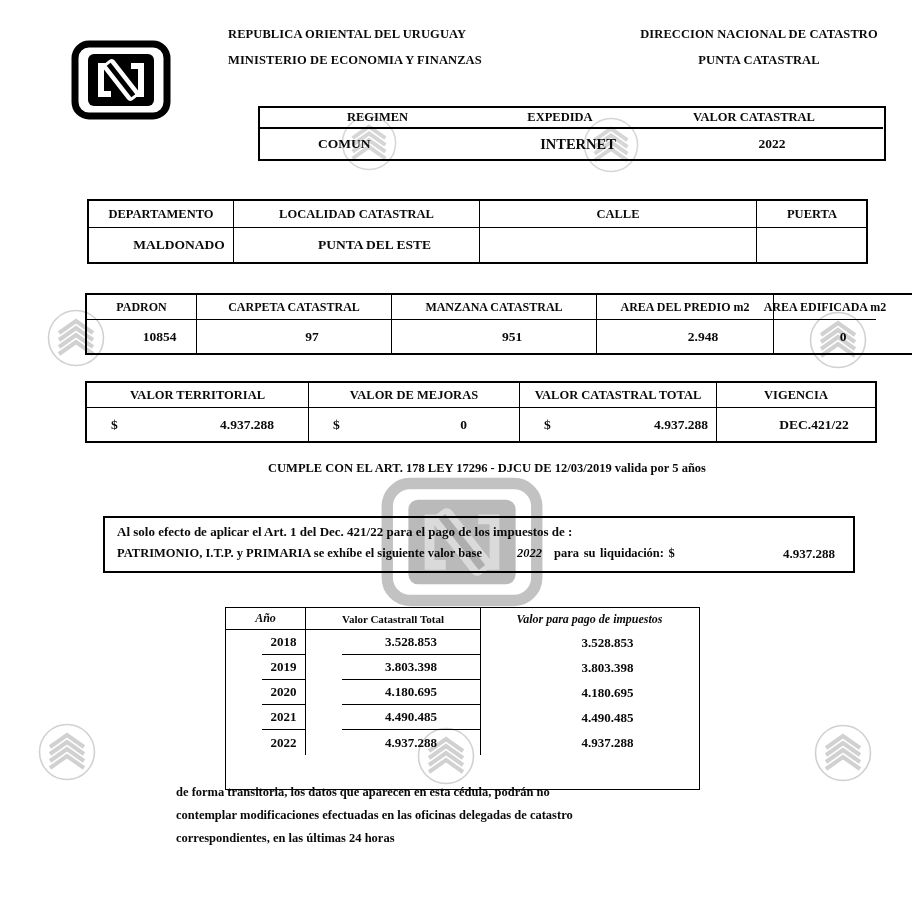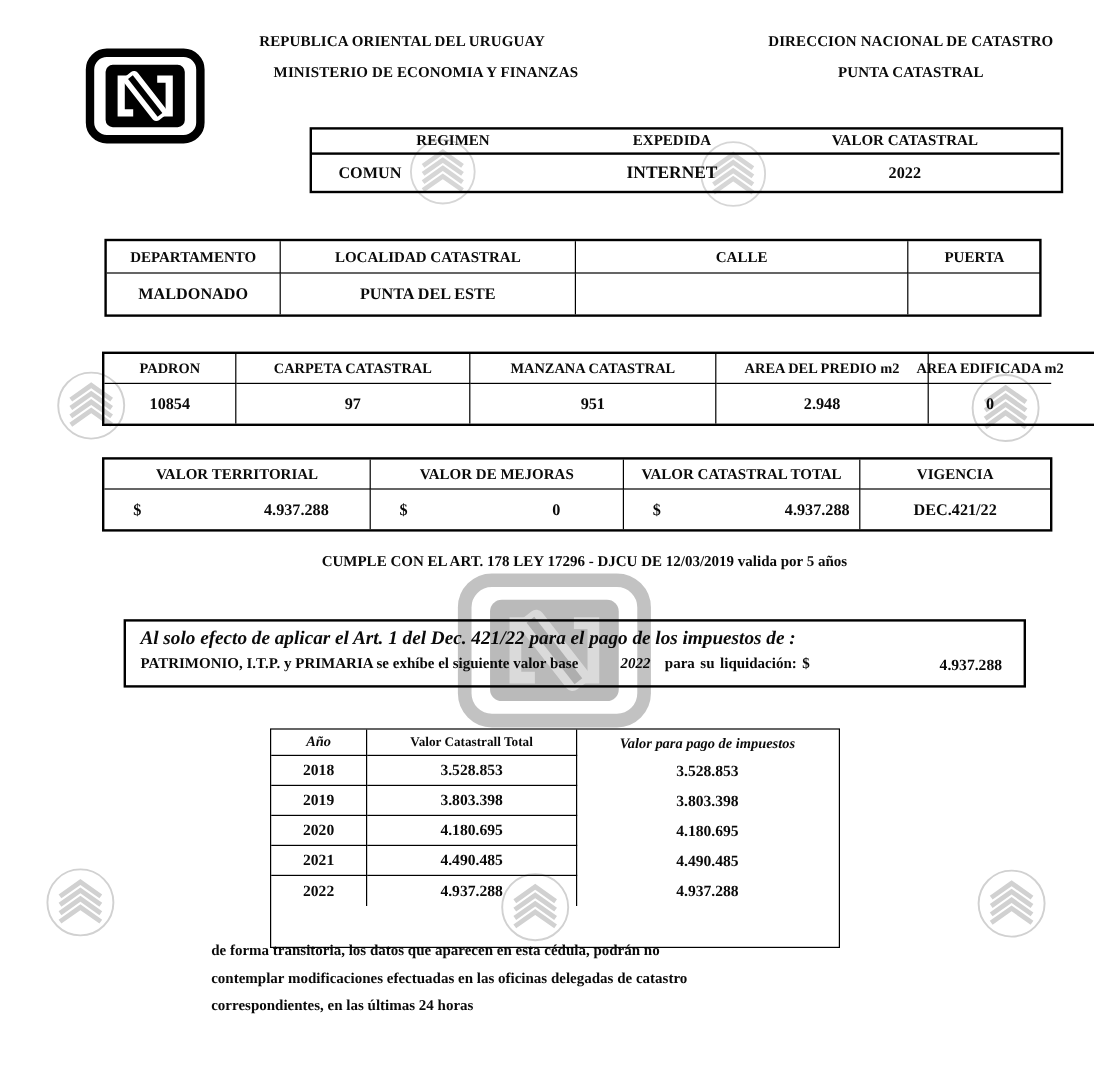--- a/index.html
+++ b/index.html
@@ -10,29 +10,29 @@
   }
   .abs{position:absolute;}
 
   
   .wm{position:absolute;opacity:.85;}
   .biglogo{position:absolute;left:340px;top:477px;opacity:.8;}
 
   
   .logo{left:70px;top:40px;}
   .hline{font-size:12.5px;font-weight:bold;white-space:nowrap;letter-spacing:.1px;}
-  .h-l1{left:216px;top:27px;}
+  .h-l1{left:228px;top:27px;}
   .h-l2{left:228px;top:53px;}
   .h-r{left:630px;width:258px;text-align:center;}
   .h-r1{top:27px;}
   .h-r2{top:53px;}
 
   
   .th{font-size:12.5px;font-weight:bold;display:flex;align-items:center;justify-content:center;white-space:nowrap;}
-  .tv{font-size:13.5px;font-weight:bold;display:flex;align-items:center;justify-content:center;white-space:nowrap;}
+  .tv{font-size:13.5px;font-weight:bold;display:flex;align-items:center;justify-content:center;white-space:nowrap;margin-left:36px;}
 
   
   .t1{left:258px;top:106px;width:628px;height:55px;border:2.5px solid #000;
       display:grid;grid-template-columns:235px 130px 258px;grid-template-rows:21px 1fr;box-sizing:border-box;}
   .t1 .hd{border-bottom:2.5px solid #000;}
   .t1 .v-left{justify-content:flex-start;padding-left:22px;}
   .t1 .v-big{font-size:14.5px;}
 
   
   .t2{left:87px;top:199px;width:781px;height:65px;border:2px solid #000;
@@ -57,21 +57,21 @@
   .money{display:flex;align-items:center;justify-content:space-between;font-size:13.5px;font-weight:bold;padding-left:24px;box-sizing:border-box;}
   .money.m1{padding-right:34px;}
   .money.m2{padding-right:52px;}
   .money.m3{padding-right:8px;}
 
   
   .compliance{left:102px;top:461px;width:770px;text-align:center;font-size:12.5px;font-weight:bold;white-space:nowrap;}
 
   
   .nbox{left:103px;top:516px;width:752px;height:57px;border:2px solid #000;box-sizing:border-box;}
-  .nbox .l1{position:absolute;left:12px;top:6px;font-size:16px;font-weight:bold;white-space:nowrap;font-style:italic;}
+  .nbox .l1{position:absolute;left:12px;top:6px;font-size:13px;font-weight:bold;white-space:nowrap;}
   .nbox .l2{position:absolute;left:0;top:28px;width:100%;height:20px;font-size:12.5px;font-weight:bold;}
   .nbox .p1{position:absolute;left:12px;white-space:nowrap;}
   .nbox .yr{position:absolute;left:412px;font-style:italic;}
   .nbox .p2{position:absolute;left:449px;white-space:nowrap;word-spacing:1.5px;}
   .nbox .amt{position:absolute;left:678px;font-size:13px;}
 
   
   .t5{left:225px;top:607px;width:475px;height:183px;border:1.5px solid #000;
       display:grid;grid-template-columns:80px 175px 217px;grid-template-rows:22px 25px 25px 25px 25px 25px;box-sizing:border-box;}
   .t5 .c{border-right:1.5px solid #000;border-bottom:1.5px solid #000;}

